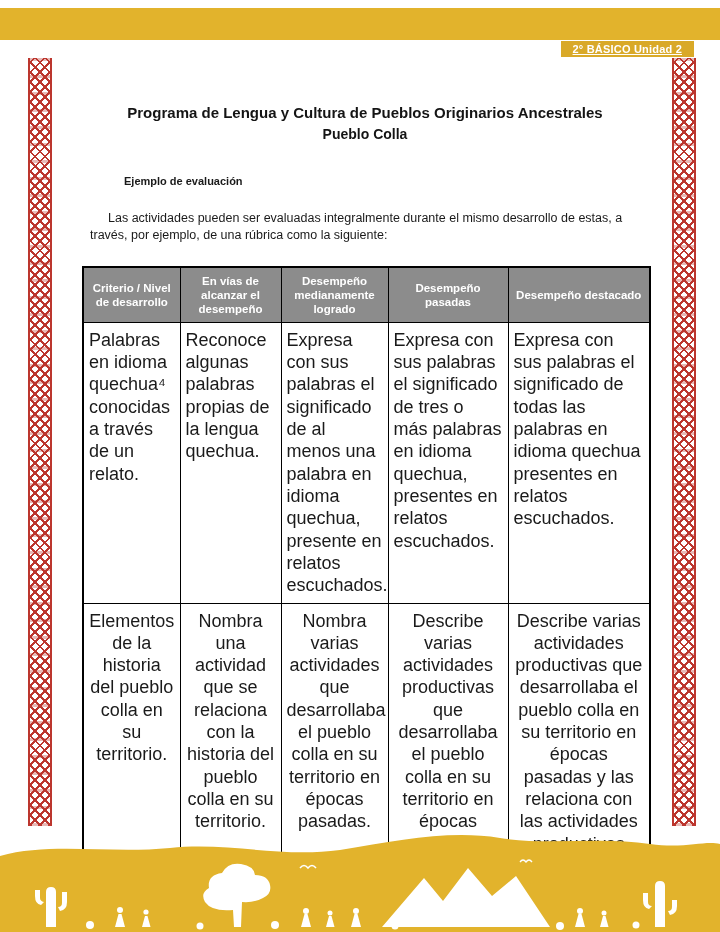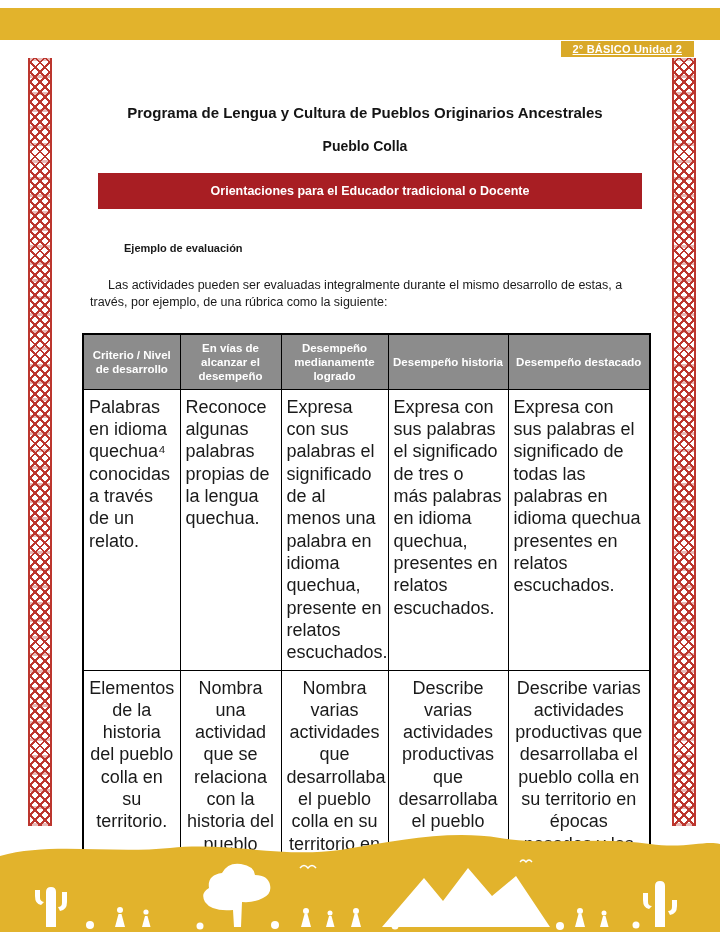--- a/index.html
+++ b/index.html
@@ -34,21 +34,21 @@
   .side-border.left  { left:28px; }
   .side-border.right { right:24px; }
 
   .content { position:absolute; left:72px; right:62px; top:64px; }
 
   .page-title {
     margin-top:40px; text-align:center;
     font-size:15px; font-weight:bold; color:#141414;
   }
   .page-subtitle {
-    margin-top:17px; text-align:center;
+    margin-top:5px; text-align:center;
     font-size:14px; font-weight:bold; color:#141414;
   }
   .banner {
     margin:19px 16px 0 26px;
     background:#A81E23; color:#ffffff;
     font-size:12.5px; font-weight:bold; text-align:center;
     padding:11px 6px;
   }
   .section-heading {
     margin:33px 0 0 52px;
@@ -97,38 +97,37 @@
 
 <div class="top-band"></div>
 <div class="unit-badge">2° BÁSICO Unidad 2</div>
 
 <div class="side-border left"></div>
 <div class="side-border right"></div>
 
 <div class="content">
   <h1 class="page-title">Programa de Lengua y Cultura de Pueblos Originarios Ancestrales</h1>
   <h2 class="page-subtitle">Pueblo Colla</h2>
-  <div class="banner">Orientaciones para el Educador tradicional o Docente</div>
   <div class="section-heading">Ejemplo de evaluación</div>
   <p class="intro">Las actividades pueden ser evaluadas integralmente durante el mismo desarrollo de estas, a través, por ejemplo, de una rúbrica como la siguiente:</p>
 
   <table class="rubric">
     <colgroup>
       <col class="c0">
         <col class="c1">
         <col class="c2">
         <col class="c3">
         <col class="c4">
     </colgroup>
     <thead>
       <tr>
         <th>Criterio / Nivel de desarrollo</th>
         <th>En vías de alcanzar el desempeño</th>
         <th>Desempeño medianamente logrado</th>
-        <th>Desempeño historia</th>
+        <th>Desempeño pasadas</th>
         <th>Desempeño destacado</th>
       </tr>
     </thead>
     <tbody>
       <tr class="row-0">
         <td>Palabras en idioma quechua⁴ conocidas a través de un relato.</td>
         <td>Reconoce algunas palabras propias de la lengua quechua.</td>
         <td>Expresa con sus palabras el significado de al menos una palabra en idioma quechua, presente en relatos escuchados.</td>
         <td>Expresa con sus palabras el significado de tres o más palabras en idioma quechua, presentes en relatos escuchados.</td>
         <td>Expresa con sus palabras el significado de todas las palabras en idioma quechua presentes en relatos escuchados.</td>

